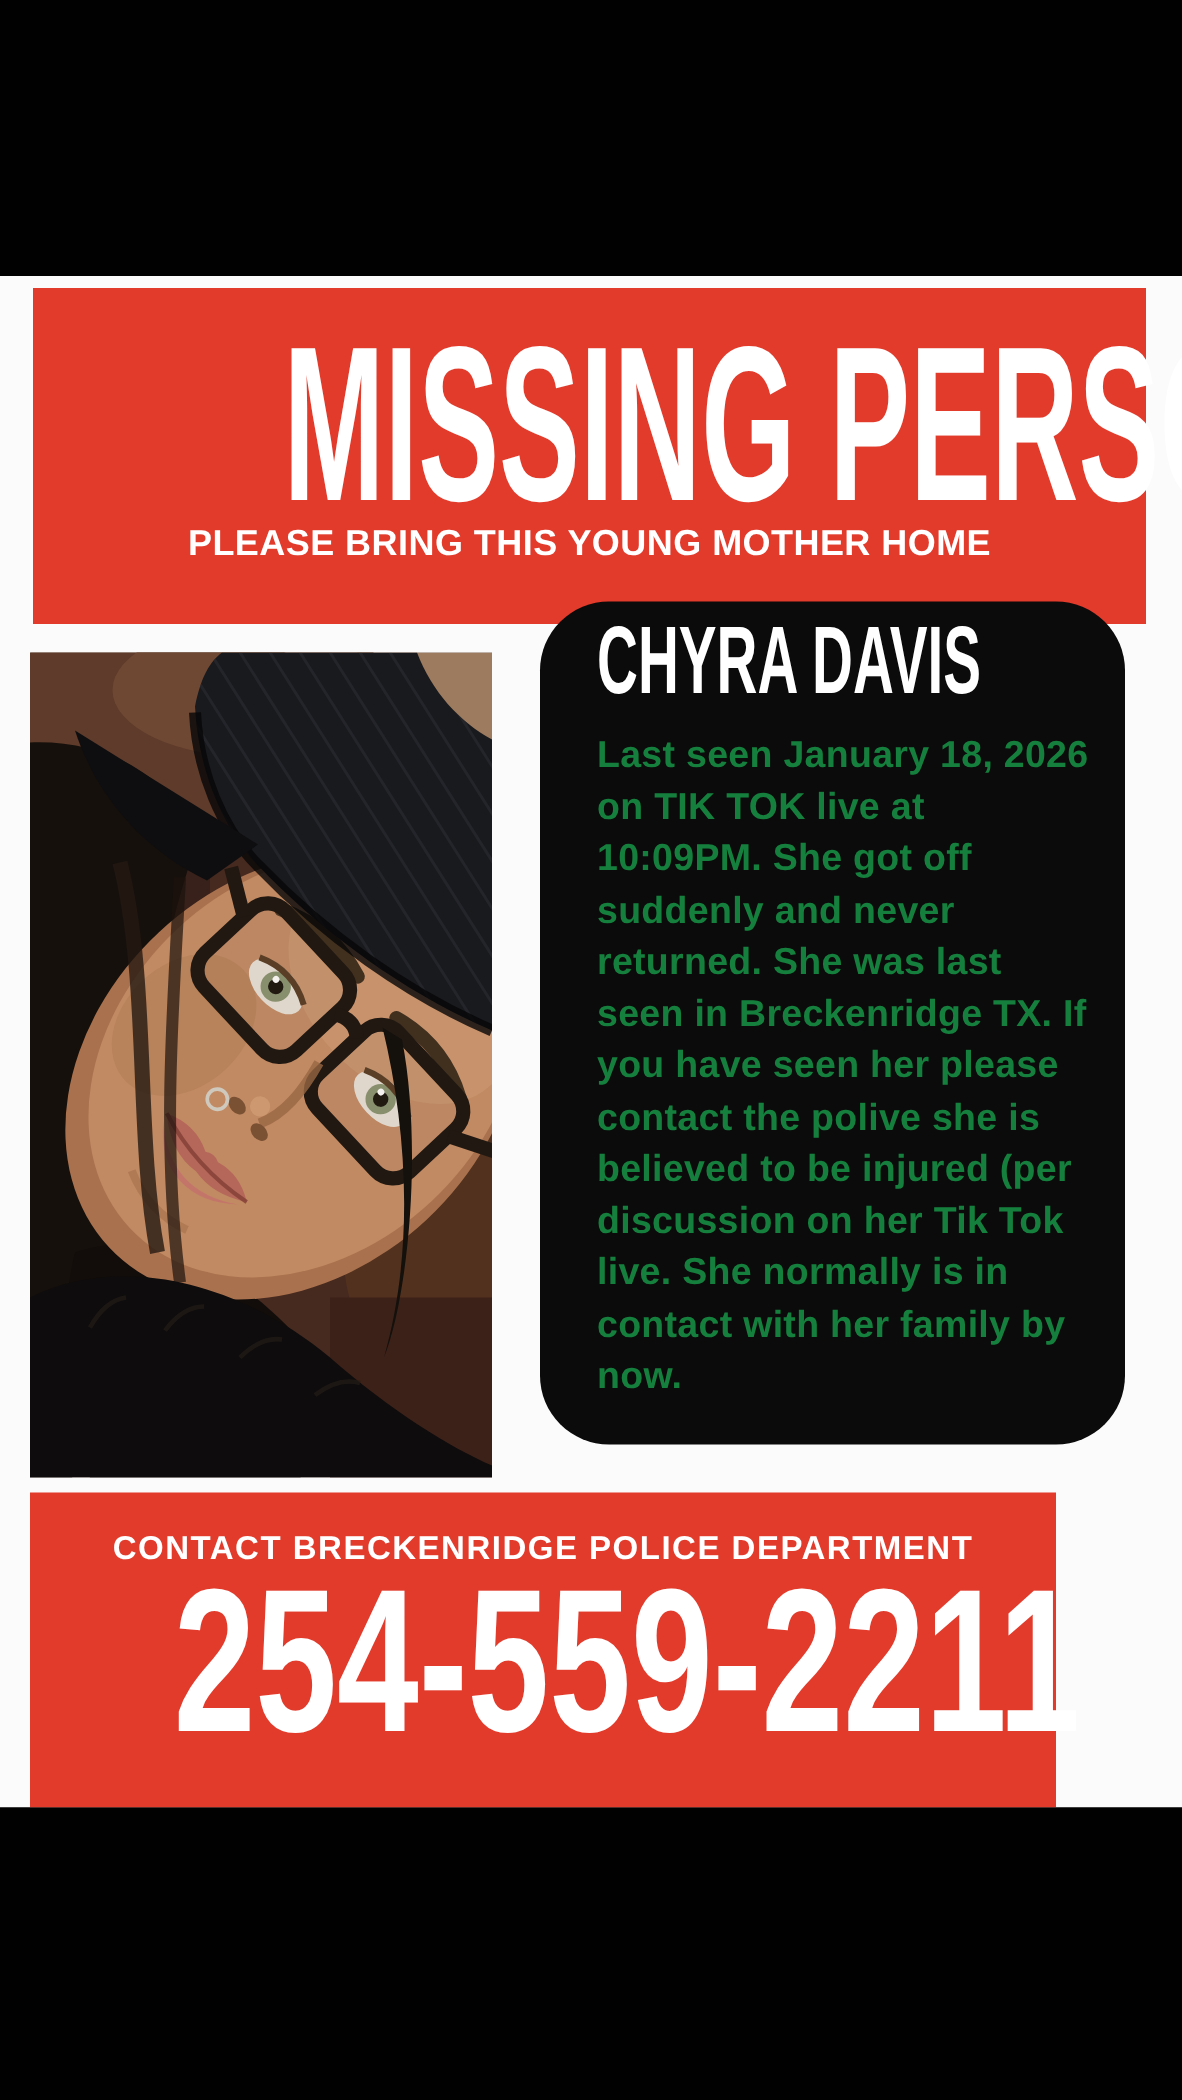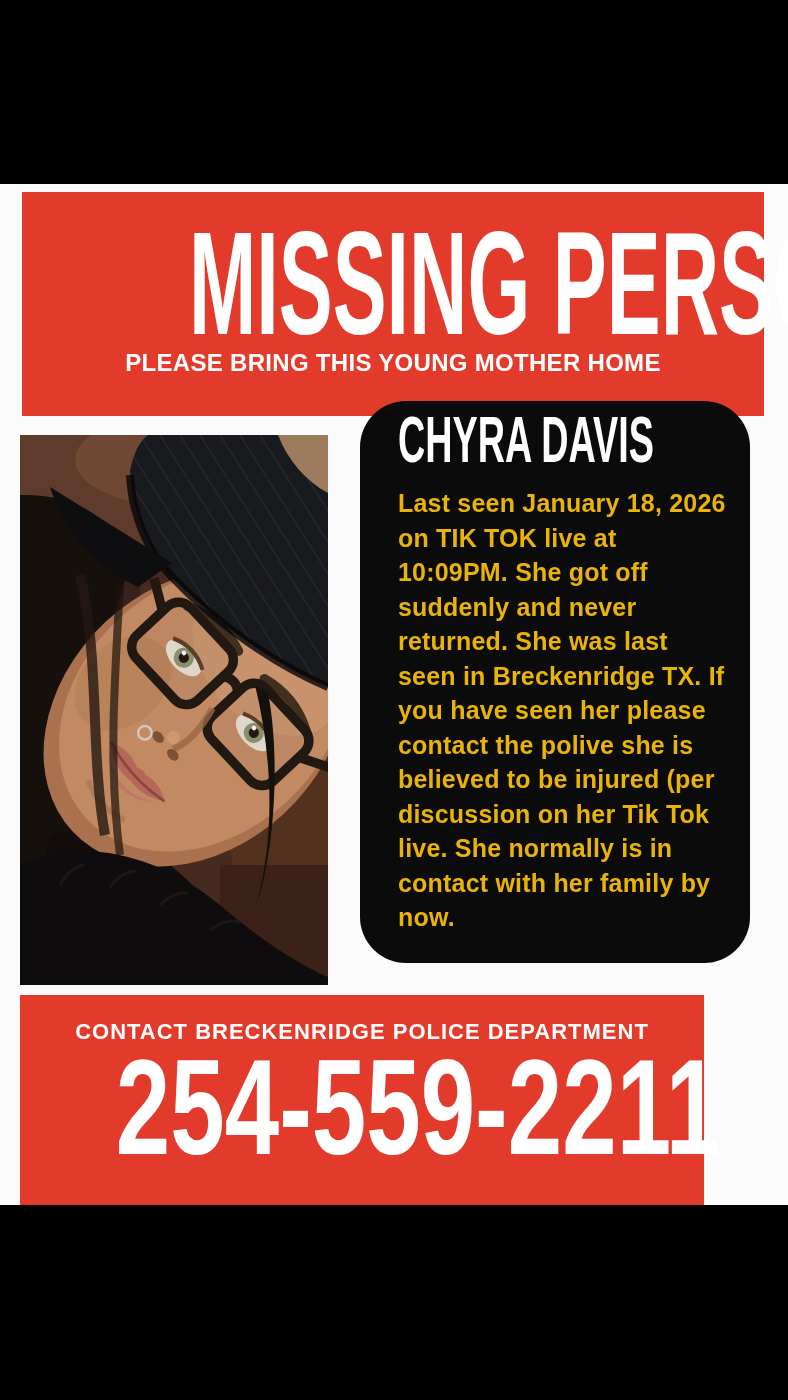--- a/index.html
+++ b/index.html
@@ -30,21 +30,21 @@
   .card {
     position:absolute; left:360px; top:401px; width:390px; height:562px;
     background:var(--card,#0b0b0b); border-radius:46px; box-sizing:border-box;
     padding:7px 18px 0 38px;
   }
   .card-title {
     color:#fff; font-weight:bold; font-size:64px; line-height:64px;
     transform:scaleX(0.59); transform-origin:0 50%; white-space:nowrap; margin:0;
   }
   .card-details {
-    margin-top:14px; color:#eab308; font-weight:bold; font-size:25px; line-height:34.5px;
+    margin-top:14px; color:#15803d; font-weight:bold; font-size:25px; line-height:34.5px;
     letter-spacing:0.2px; white-space:pre-line;
   }
 
   
   .banner-bottom { position:absolute; left:20px; top:995px; width:684px; height:210px; background:var(--red,#e23b2c); }
   .contact {
     position:absolute; top:26px; left:0; width:100%; text-align:center;
     color:#fff; font-weight:bold; font-size:22px; line-height:22px;
     letter-spacing:1px; white-space:nowrap;
   }

